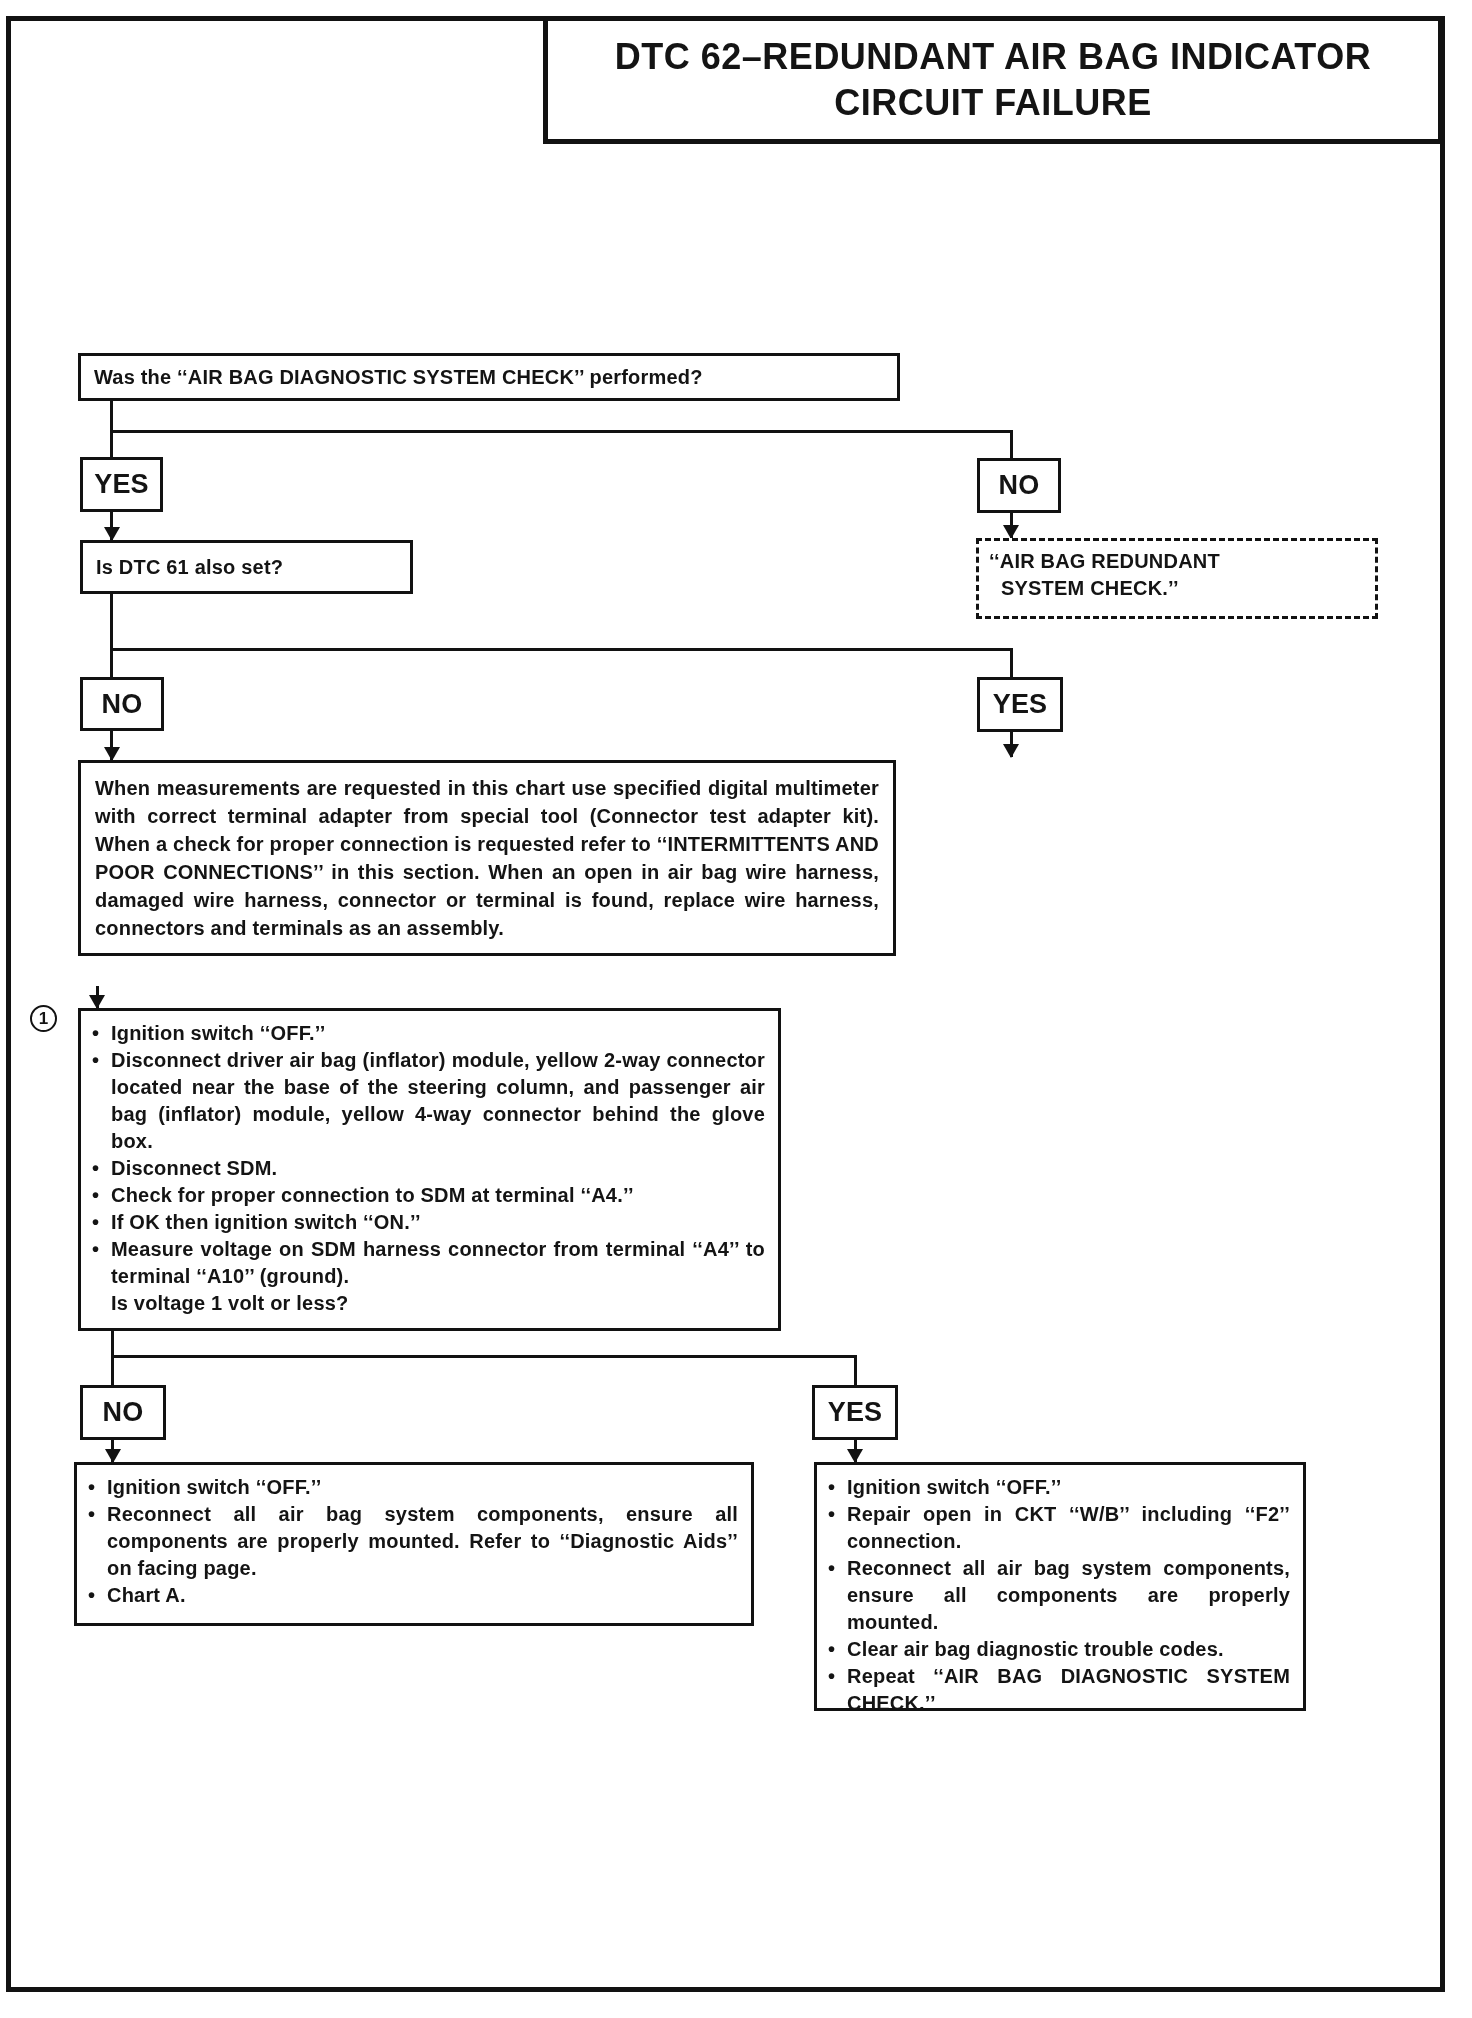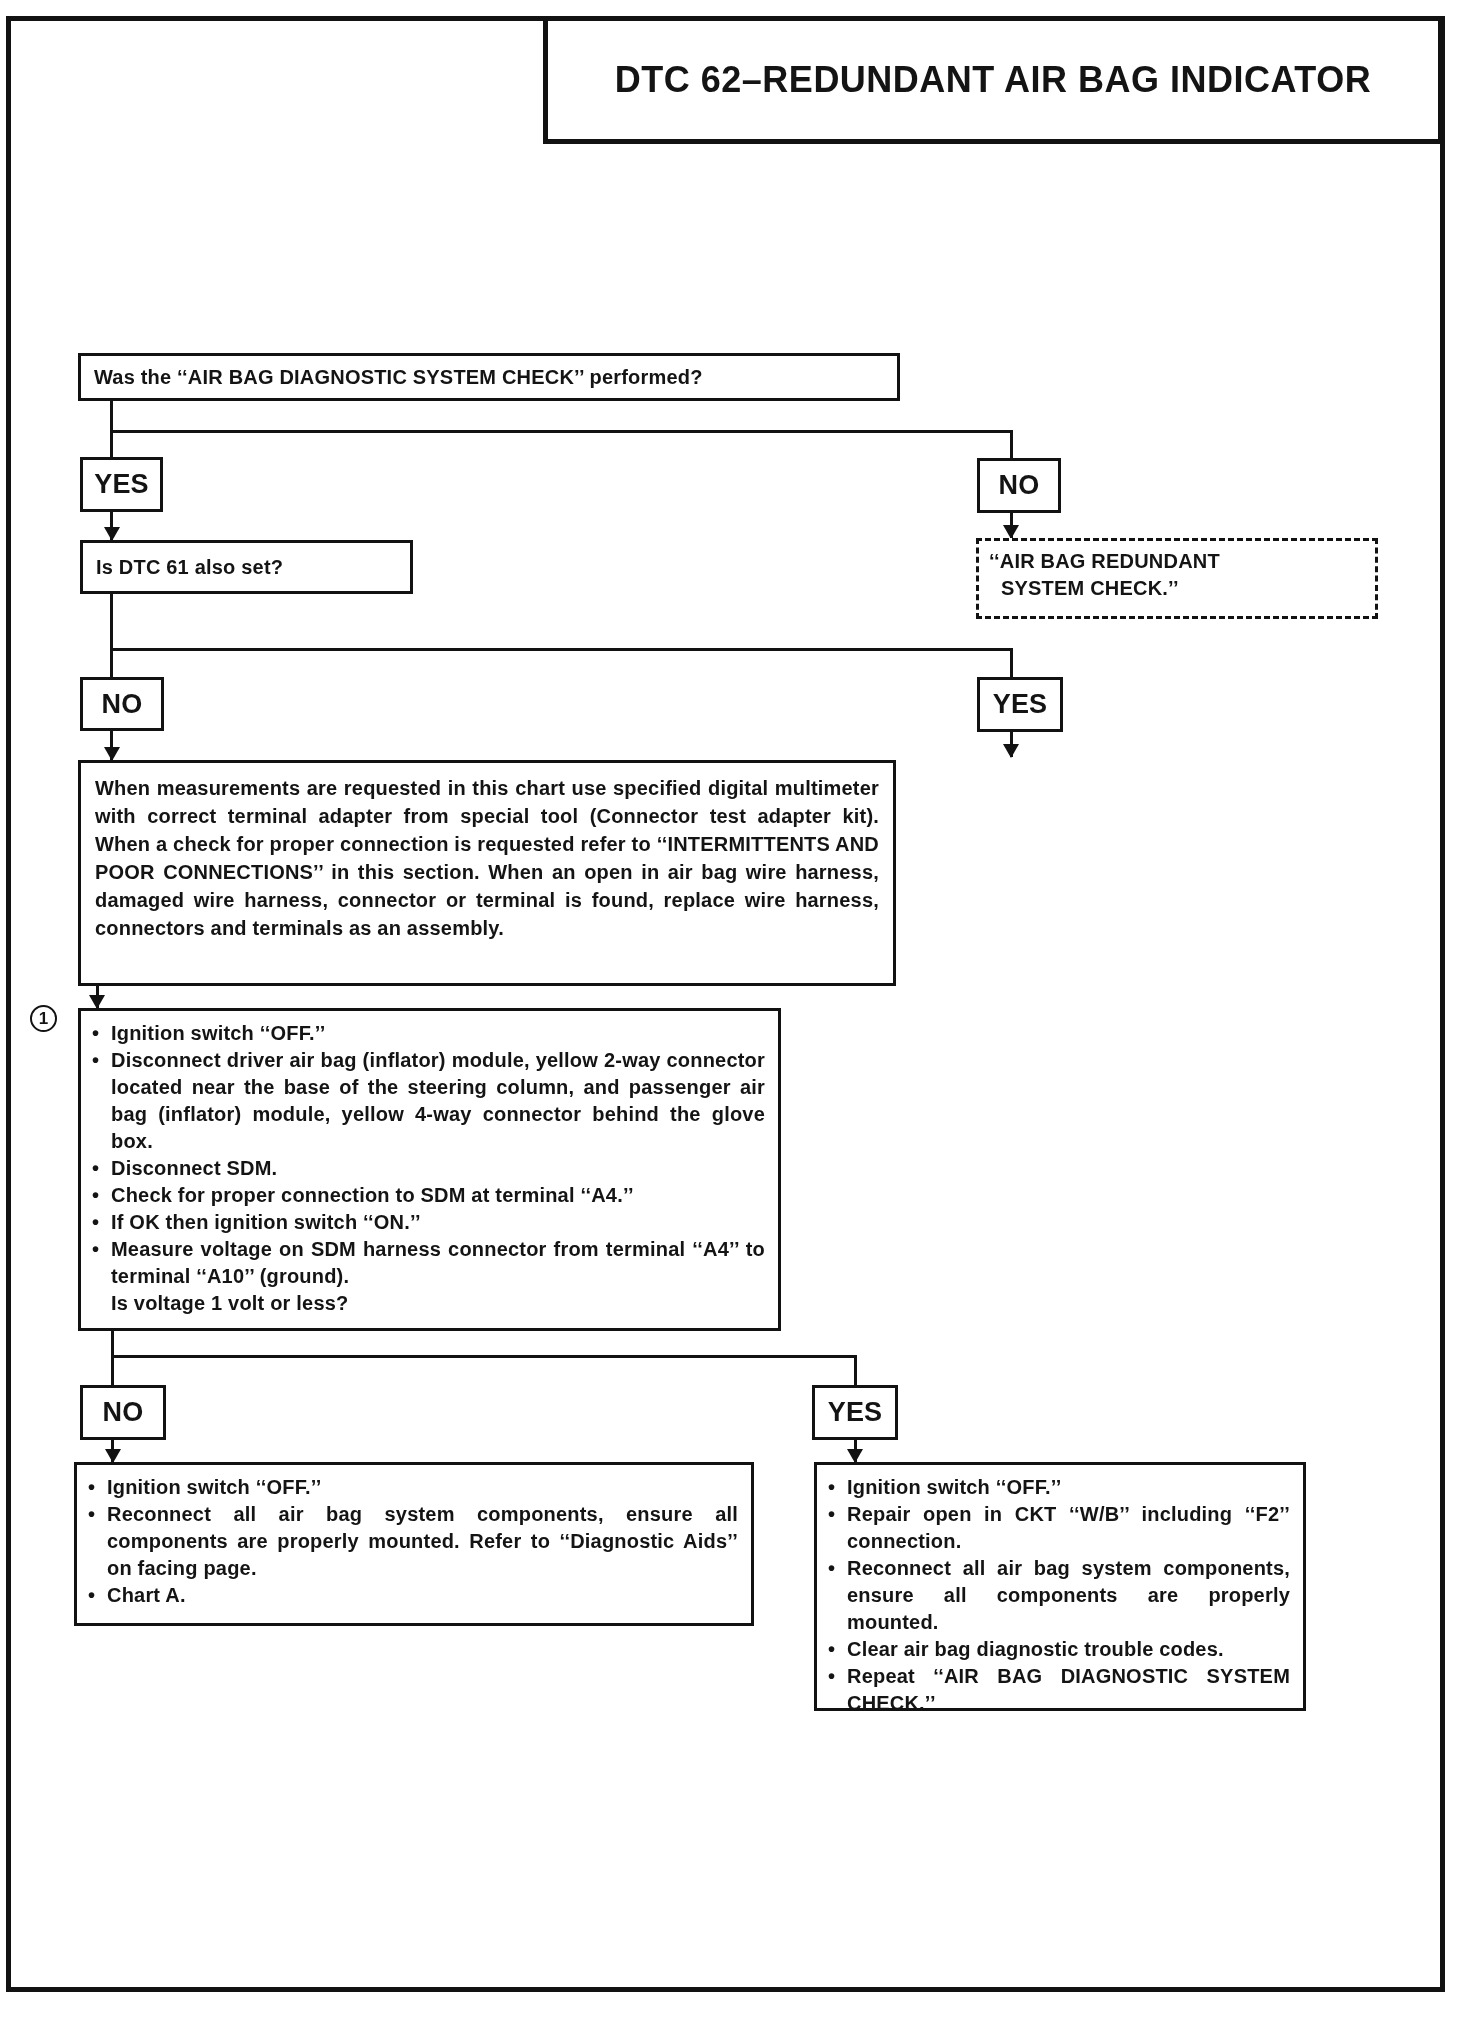--- a/index.html
+++ b/index.html
@@ -73,20 +73,21 @@
 </style>
 </head>
 <body>
 
 <div class="page">
 
   <div class="frame"></div>
 
   <div class="title-box">
     <div>DTC 62–REDUNDANT AIR BAG INDICATOR</div>
+    <div>CIRCUIT FAILURE</div>
   </div>
 
   <div class="box q-box" style="left:78px; top:353px; width:822px; height:48px;">
     <span>Was the ‘‘AIR BAG DIAGNOSTIC SYSTEM CHECK’’ performed?</span>
   </div>
 
   <div class="vline" style="left:110px; top:401px; width:3px; height:56px;"></div>
   <div class="hline" style="left:110px; top:430px; width:903px; height:3px;"></div>
   <div class="vline" style="left:1010px; top:430px; width:3px; height:28px;"></div>
 
@@ -125,21 +126,21 @@
     <span>YES</span>
   </div>
 
   <div class="vline" style="left:110px; top:731px; width:3px; height:29px;"></div>
   <div class="arrow-down" style="left:104px; top:747px;"></div>
 
   <div class="vline" style="left:1010px; top:732px; width:3px; height:25px;"></div>
   <div class="arrow-down" style="left:1003px; top:744px;"></div>
 
 
-  <div class="box note-box" style="left:78px; top:760px; width:818px; height:226px; line-height:28px;">
+  <div class="box note-box" style="left:78px; top:760px; width:818px; height:196px; line-height:28px;">
     <span>When measurements are requested in this chart use specified digital multimeter with correct terminal adapter from special tool (Connector test adapter kit). When a check for proper connection is requested refer to ‘‘INTERMITTENTS AND POOR CONNECTIONS’’ in this section. When an open in air bag wire harness, damaged wire harness, connector or terminal is found, replace wire harness, connectors and terminals as an assembly.</span>
   </div>
 
   <div class="vline" style="left:96px; top:986px; width:3px; height:22px;"></div>
   <div class="arrow-down" style="left:89px; top:995px;"></div>
 
   <div class="step-marker">
     <span>1</span>
   </div>
 

